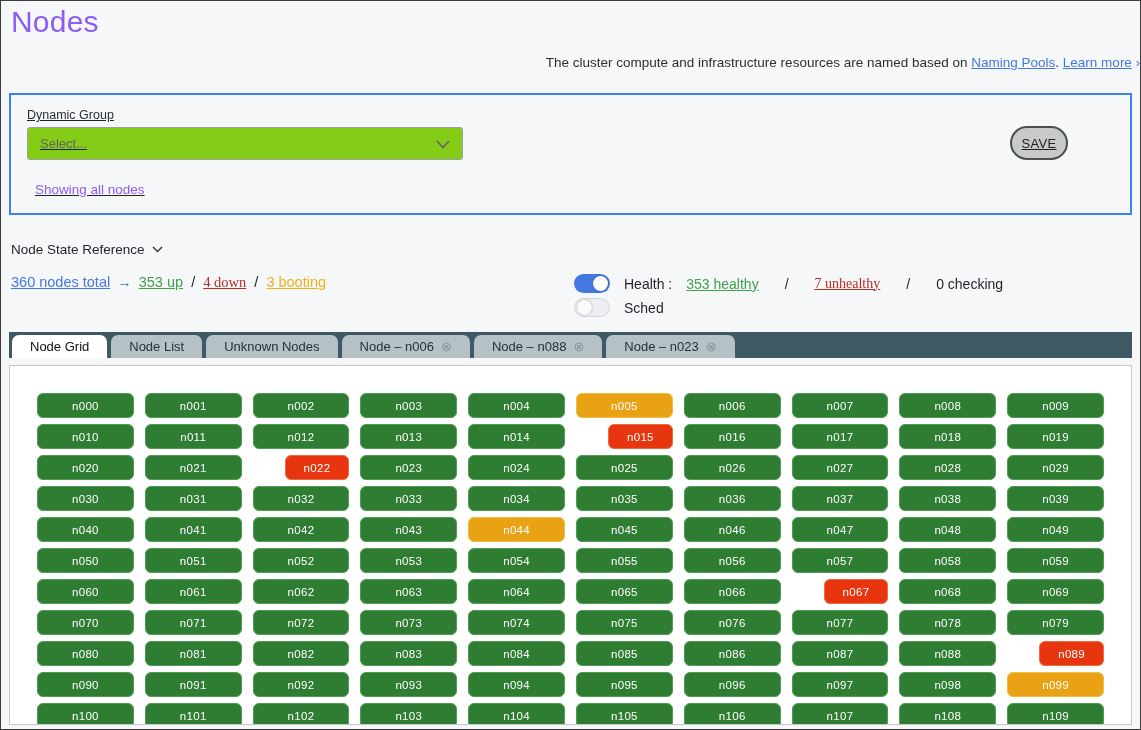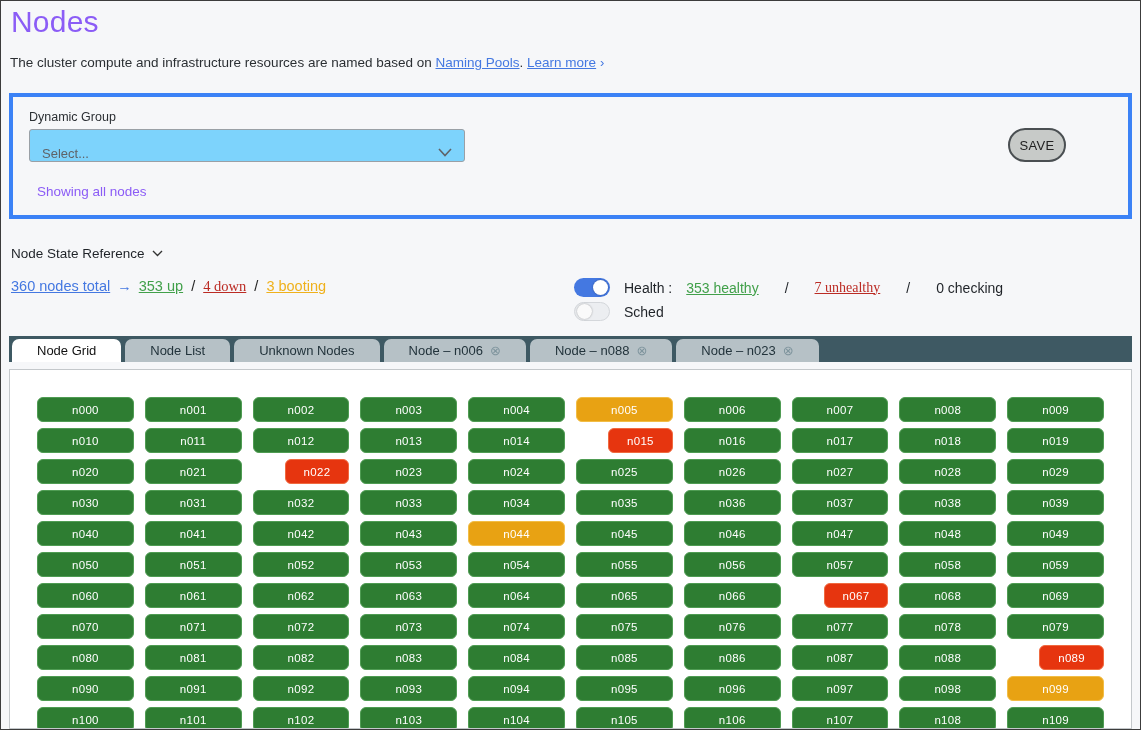--- a/index.html
+++ b/index.html
@@ -21,30 +21,30 @@
     font-family: "Liberation Sans", sans-serif;
   }
   
   .toggle { width: 36px; height: 19px; border-radius: 10px; position: relative; display: inline-block; cursor: pointer; flex: none; }
   .toggle.on { background: var(--accent); }
   .toggle.off { background: #eceef1; border: 1px solid #d4d7db; }
   .toggle .knob { position: absolute; top: 2px; width: 15px; height: 15px; border-radius: 50%; background: #fff; box-shadow: 0 0 2px rgba(0,0,0,.35); }
   .toggle.on .knob { right: 2px; }
   .toggle.off .knob { left: 2px; top: 1px; background: #fafafa; }
   
-  .subtitle { margin: 16px 0 0 9px; font-size: 13.5px; color: #2b2f33; }
+  .subtitle { margin: 16px 0 0 0; font-size: 13.5px; color: #2b2f33; text-align: right; }
   a.link { color: var(--accent); text-decoration: underline; cursor: pointer; }
   .chev-inline { color: var(--accent); text-decoration: none; font-size: 13px; }
   
-  .filter-panel { margin: 23px 8px 0 8px; border: 4px solid #3b82f6; background: #f6f7f9; padding: 13px 16px 16px 16px; }
+  .filter-panel { margin: 23px 8px 0 8px; border: 2px solid #3b82f6; background: #f6f7f9; padding: 13px 16px 16px 16px; text-decoration: underline; }
   .fp-row { display: flex; align-items: flex-end; }
   .field label { display: block; font-size: 12.5px; color: #2b2f33; margin-bottom: 5px; }
   .select-box {
-    width: 436px; height: 33px; border: 1px solid #9aa0a6; border-radius: 3px; background: #7dd3fc;
-    display: flex; align-items: flex-end; justify-content: space-between; padding: 0 12px; cursor: pointer;
+    width: 436px; height: 33px; border: 1px solid #9aa0a6; border-radius: 3px; background: #84cc16;
+    display: flex; align-items: center; justify-content: space-between; padding: 0 12px; cursor: pointer;
   }
   .select-box .ph { color: #5f6368; font-size: 13px; }
   .field.selector { margin-left: 93px; }
   .selector-input {
     width: 437px; height: 33px; border: 1px solid #9aa0a6; border-radius: 2px; background: #fff;
     font-size: 13px; padding: 0 10px; color: #222; font-family: "Liberation Sans", sans-serif;
   }
   .selector-input::placeholder { color: #9aa0a6; }
   .save-btn {
     margin-left: auto; margin-right: 46px; width: 58px; height: 34px; border-radius: 17px;
@@ -66,21 +66,21 @@
   .lnk-booting { color: var(--booting-link-color); text-decoration: underline; }
   .toggle-block { display: flex; flex-direction: column; gap: 5px; }
   .toggle-line { display: flex; align-items: center; gap: 14px; font-size: 14px; color: #1f2328; }
   .toggle-line .seg-sep { margin: 0 12px; }
   
   .tab-bar {
     margin: 15px 8px 0 8px; height: 26px; background: #3e5963;
     display: flex; align-items: flex-end; padding-left: 3px; gap: 4px;
   }
   .tab {
-    height: 23px; padding: 0 25px; border-radius: 7px 7px 0 0; background: #b6c1c6;
+    height: 23px; padding: 0 18px; border-radius: 7px 7px 0 0; background: #b6c1c6;
     color: #22333b; font-size: 13px; display: flex; align-items: center; gap: 7px; cursor: pointer; white-space: nowrap;
   }
   .tab.active { background: #ffffff; color: #111; }
   .tab .close { color: #7d939c; font-size: 13px; line-height: 1; cursor: pointer; }
   
   .grid-panel {
     margin: 7px 8px 0 8px; border: 1px solid #c4c8cb; background: #fff;
     height: 360px; padding: 27px 27px 0 27px; overflow: hidden;
   }
   .node-grid { display: grid; grid-template-columns: repeat(10, 1fr); column-gap: 11px; row-gap: 6px; }

